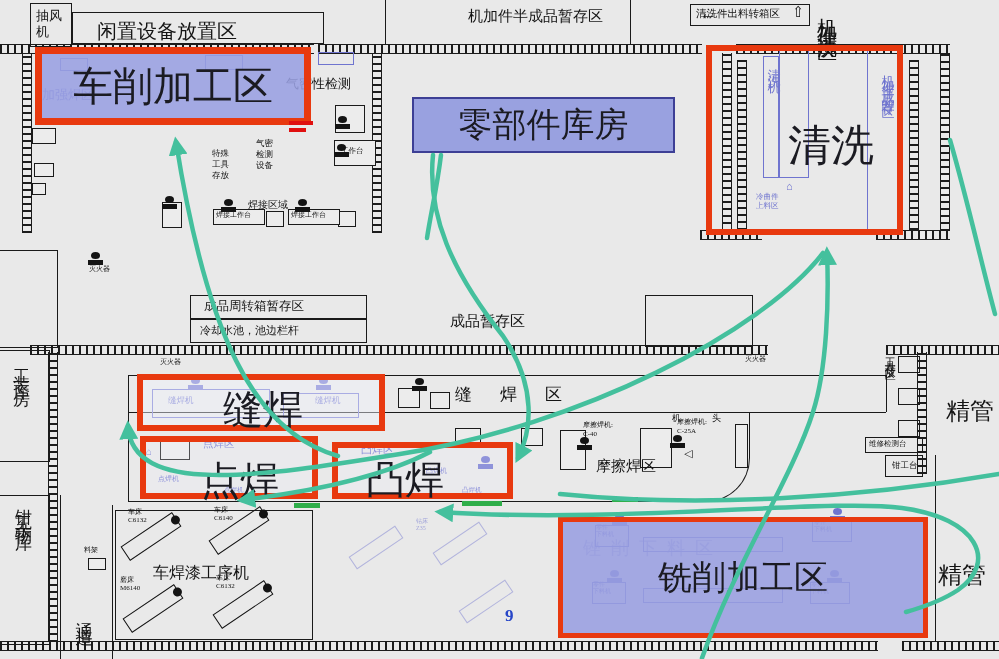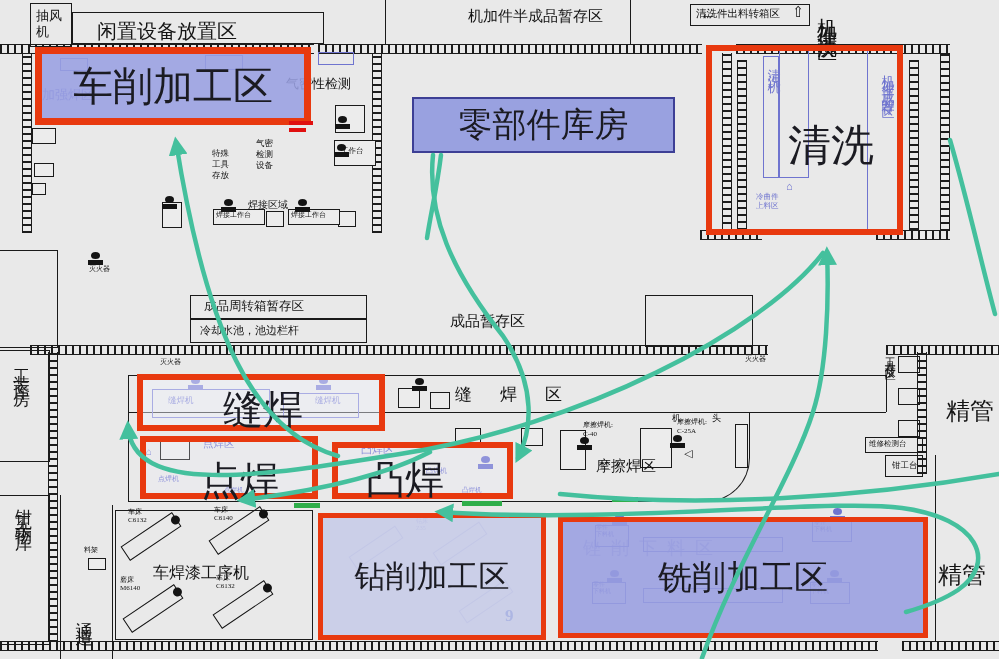--- a/index.html
+++ b/index.html
@@ -285,23 +285,20 @@
     </div>
     <div class="region regionz" style="left: 137px; top: 374px; width: 248px; height: 57px; background: rgba(240, 241, 250, 0.45); border: 6px solid rgb(232, 57, 15);">
       <span class="biglbl" style="font-size: 40px; left: 80px; top: 2px;">缝焊</span>
     </div>
     <div class="region regionz" style="left: 140px; top: 436px; width: 178px; height: 63px; background: rgba(240, 241, 250, 0.25); border: 6px solid rgb(232, 57, 15);">
       <span class="biglbl" style="font-size: 39px; left: 55px; top: 12px;">点焊</span>
     </div>
     <div class="region regionz" style="left: 332px; top: 442px; width: 181px; height: 57px; background: rgba(240, 241, 250, 0.25); border: 6px solid rgb(232, 57, 15);">
       <span class="biglbl" style="font-size: 39px; left: 28px; top: 5px;">凸焊</span>
     </div>
-    <div class="region regionz centered" style="left: 318px; top: 513px; width: 228px; height: 127px; background: rgba(198, 202, 232, 0.85); border: 5px solid rgb(232, 57, 15);">
-      <span class="biglbl" style="font-size: 31px;">钻削加工区</span>
-    </div>
     <div class="region regionz centered" style="left: 558px; top: 517px; width: 370px; height: 121px; background: rgba(152, 158, 224, 0.88); border: 5px solid rgb(232, 57, 15);">
       <span class="biglbl" style="font-size: 34px;">铣削加工区</span>
     </div>
     <svg width="999" height="659" id="arrows">
       <defs>
         <marker id="ah" viewBox="0 0 10 10" refX="7" refY="5" markerWidth="4.2" markerHeight="4.2" orient="auto-start-reverse">
           <path d="M0,0 L10,5 L0,10 z" fill="#44c09d"></path>
         </marker>
       </defs>
       <path d="M 338 456 C 252 432, 206 330, 176 142" fill="none" stroke="#44c09d" stroke-width="4.5" stroke-linecap="round" marker-end="url(#ah)"></path>

